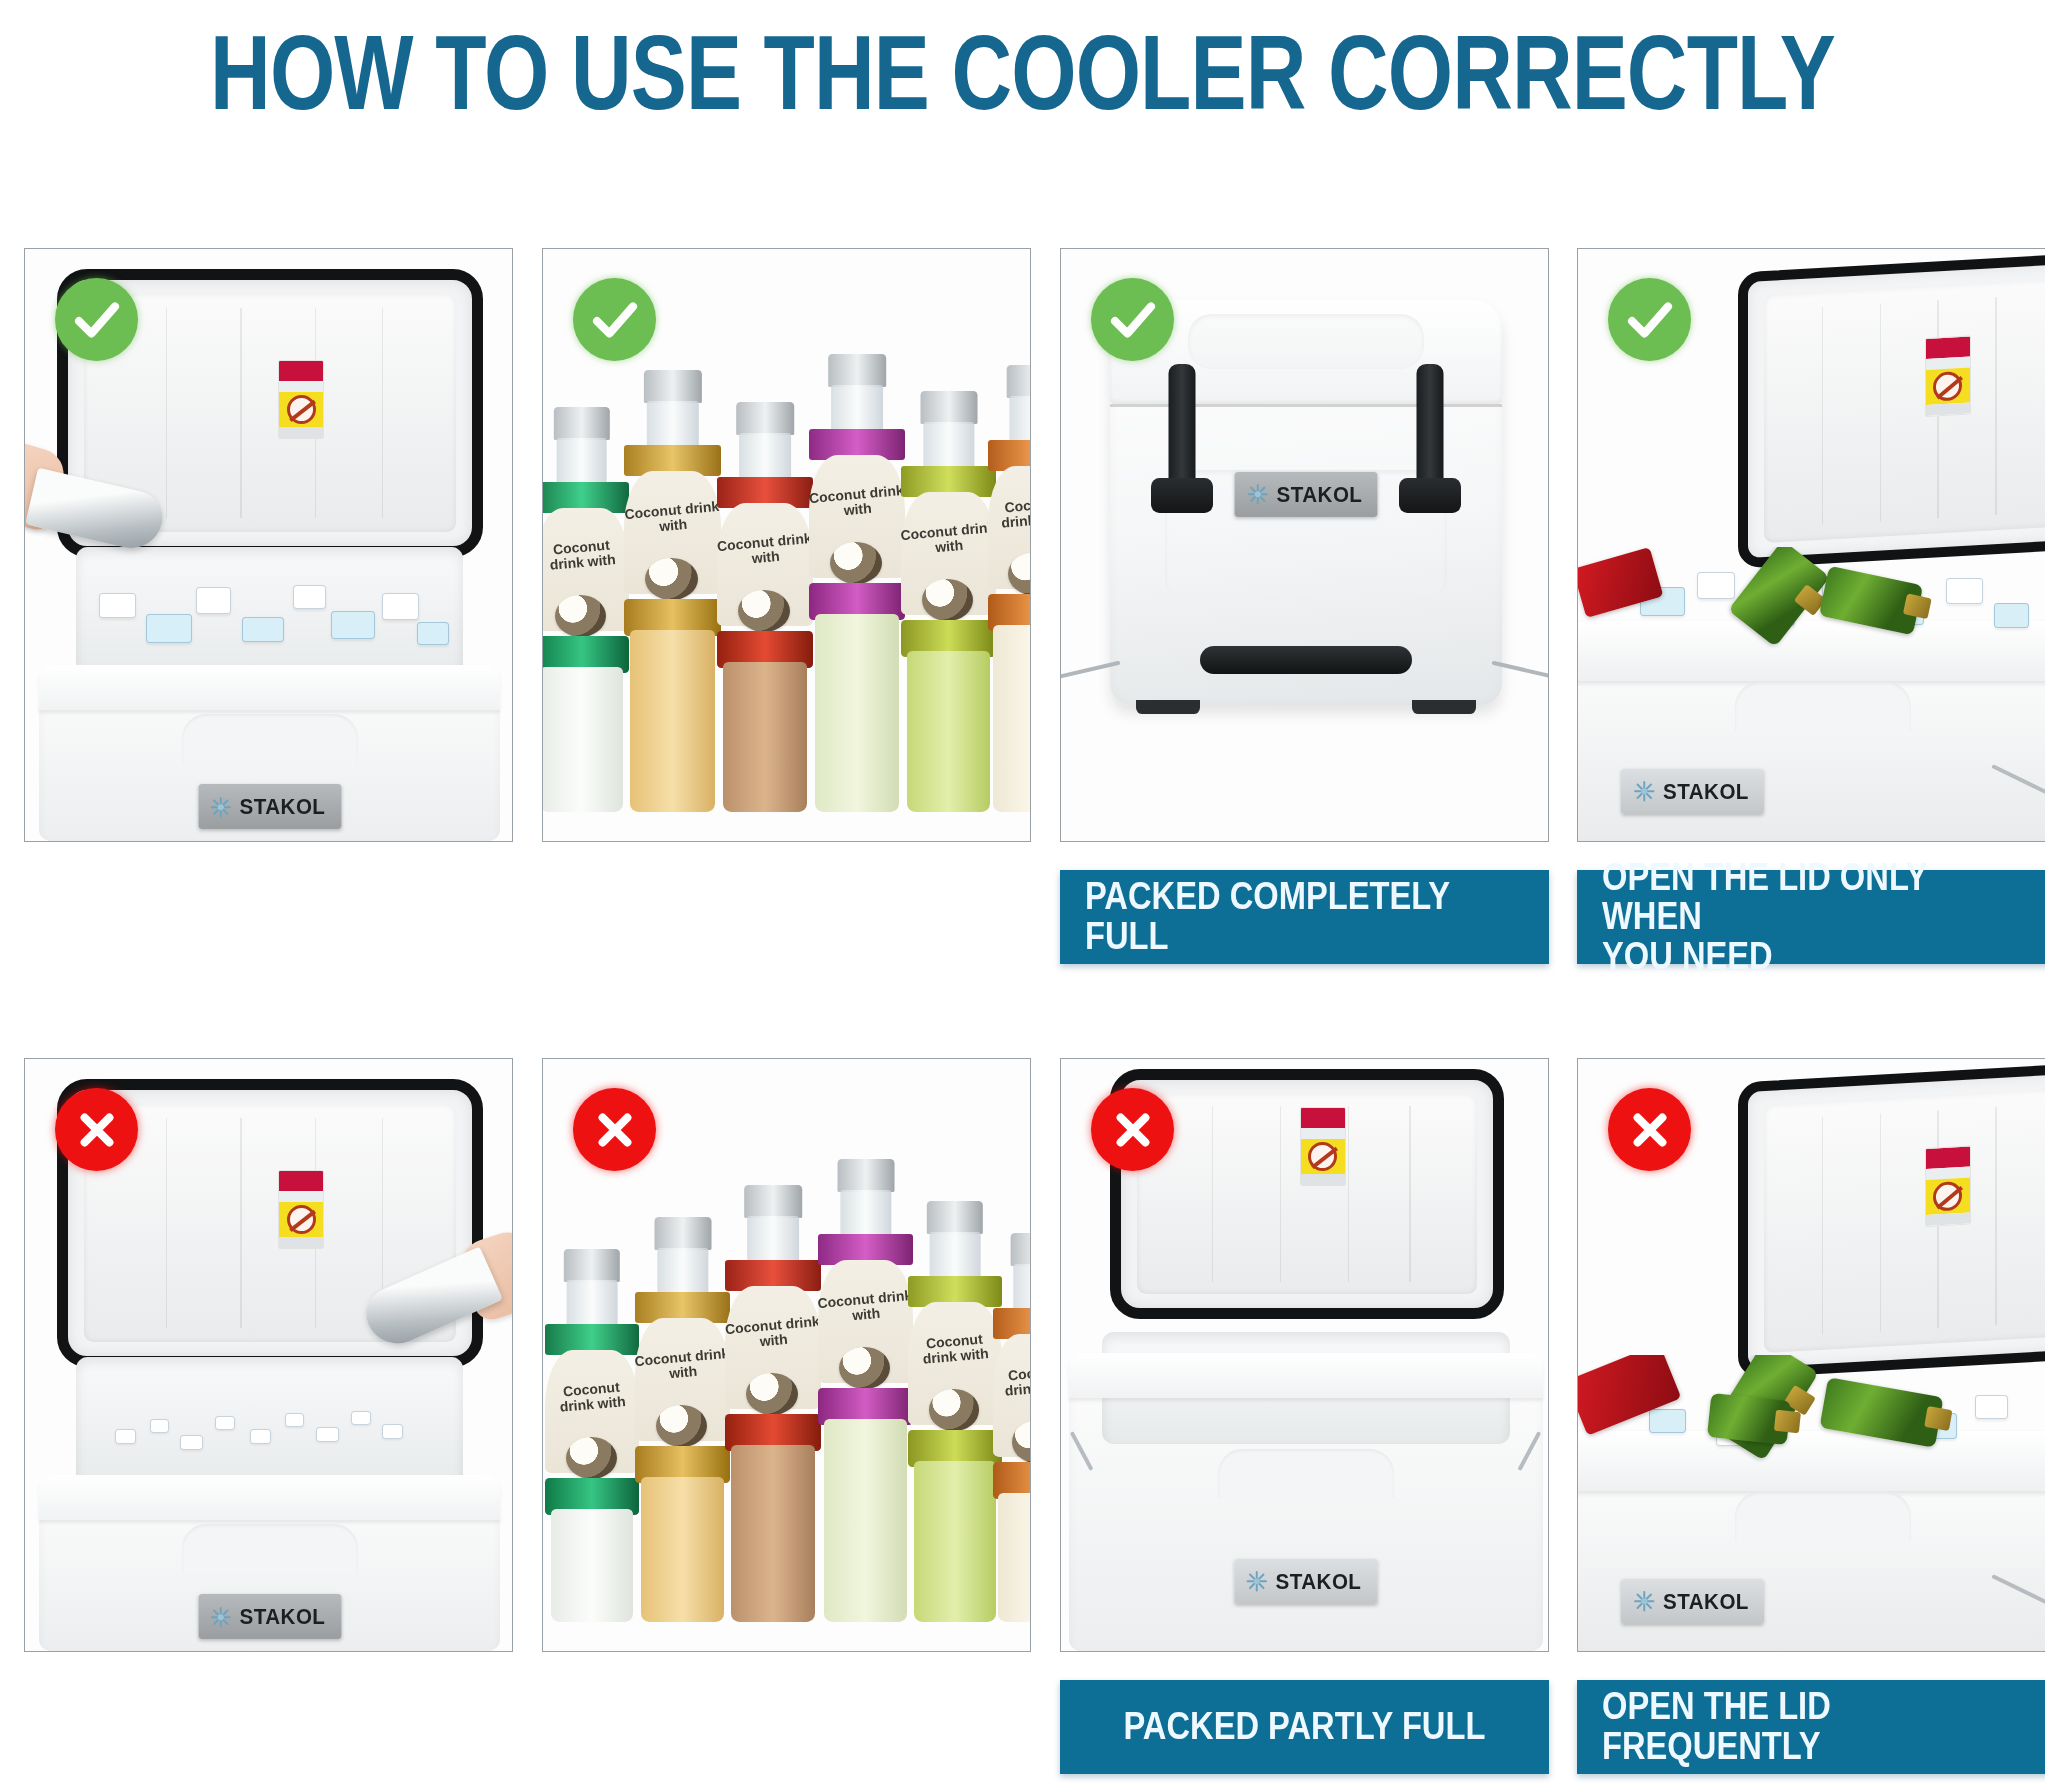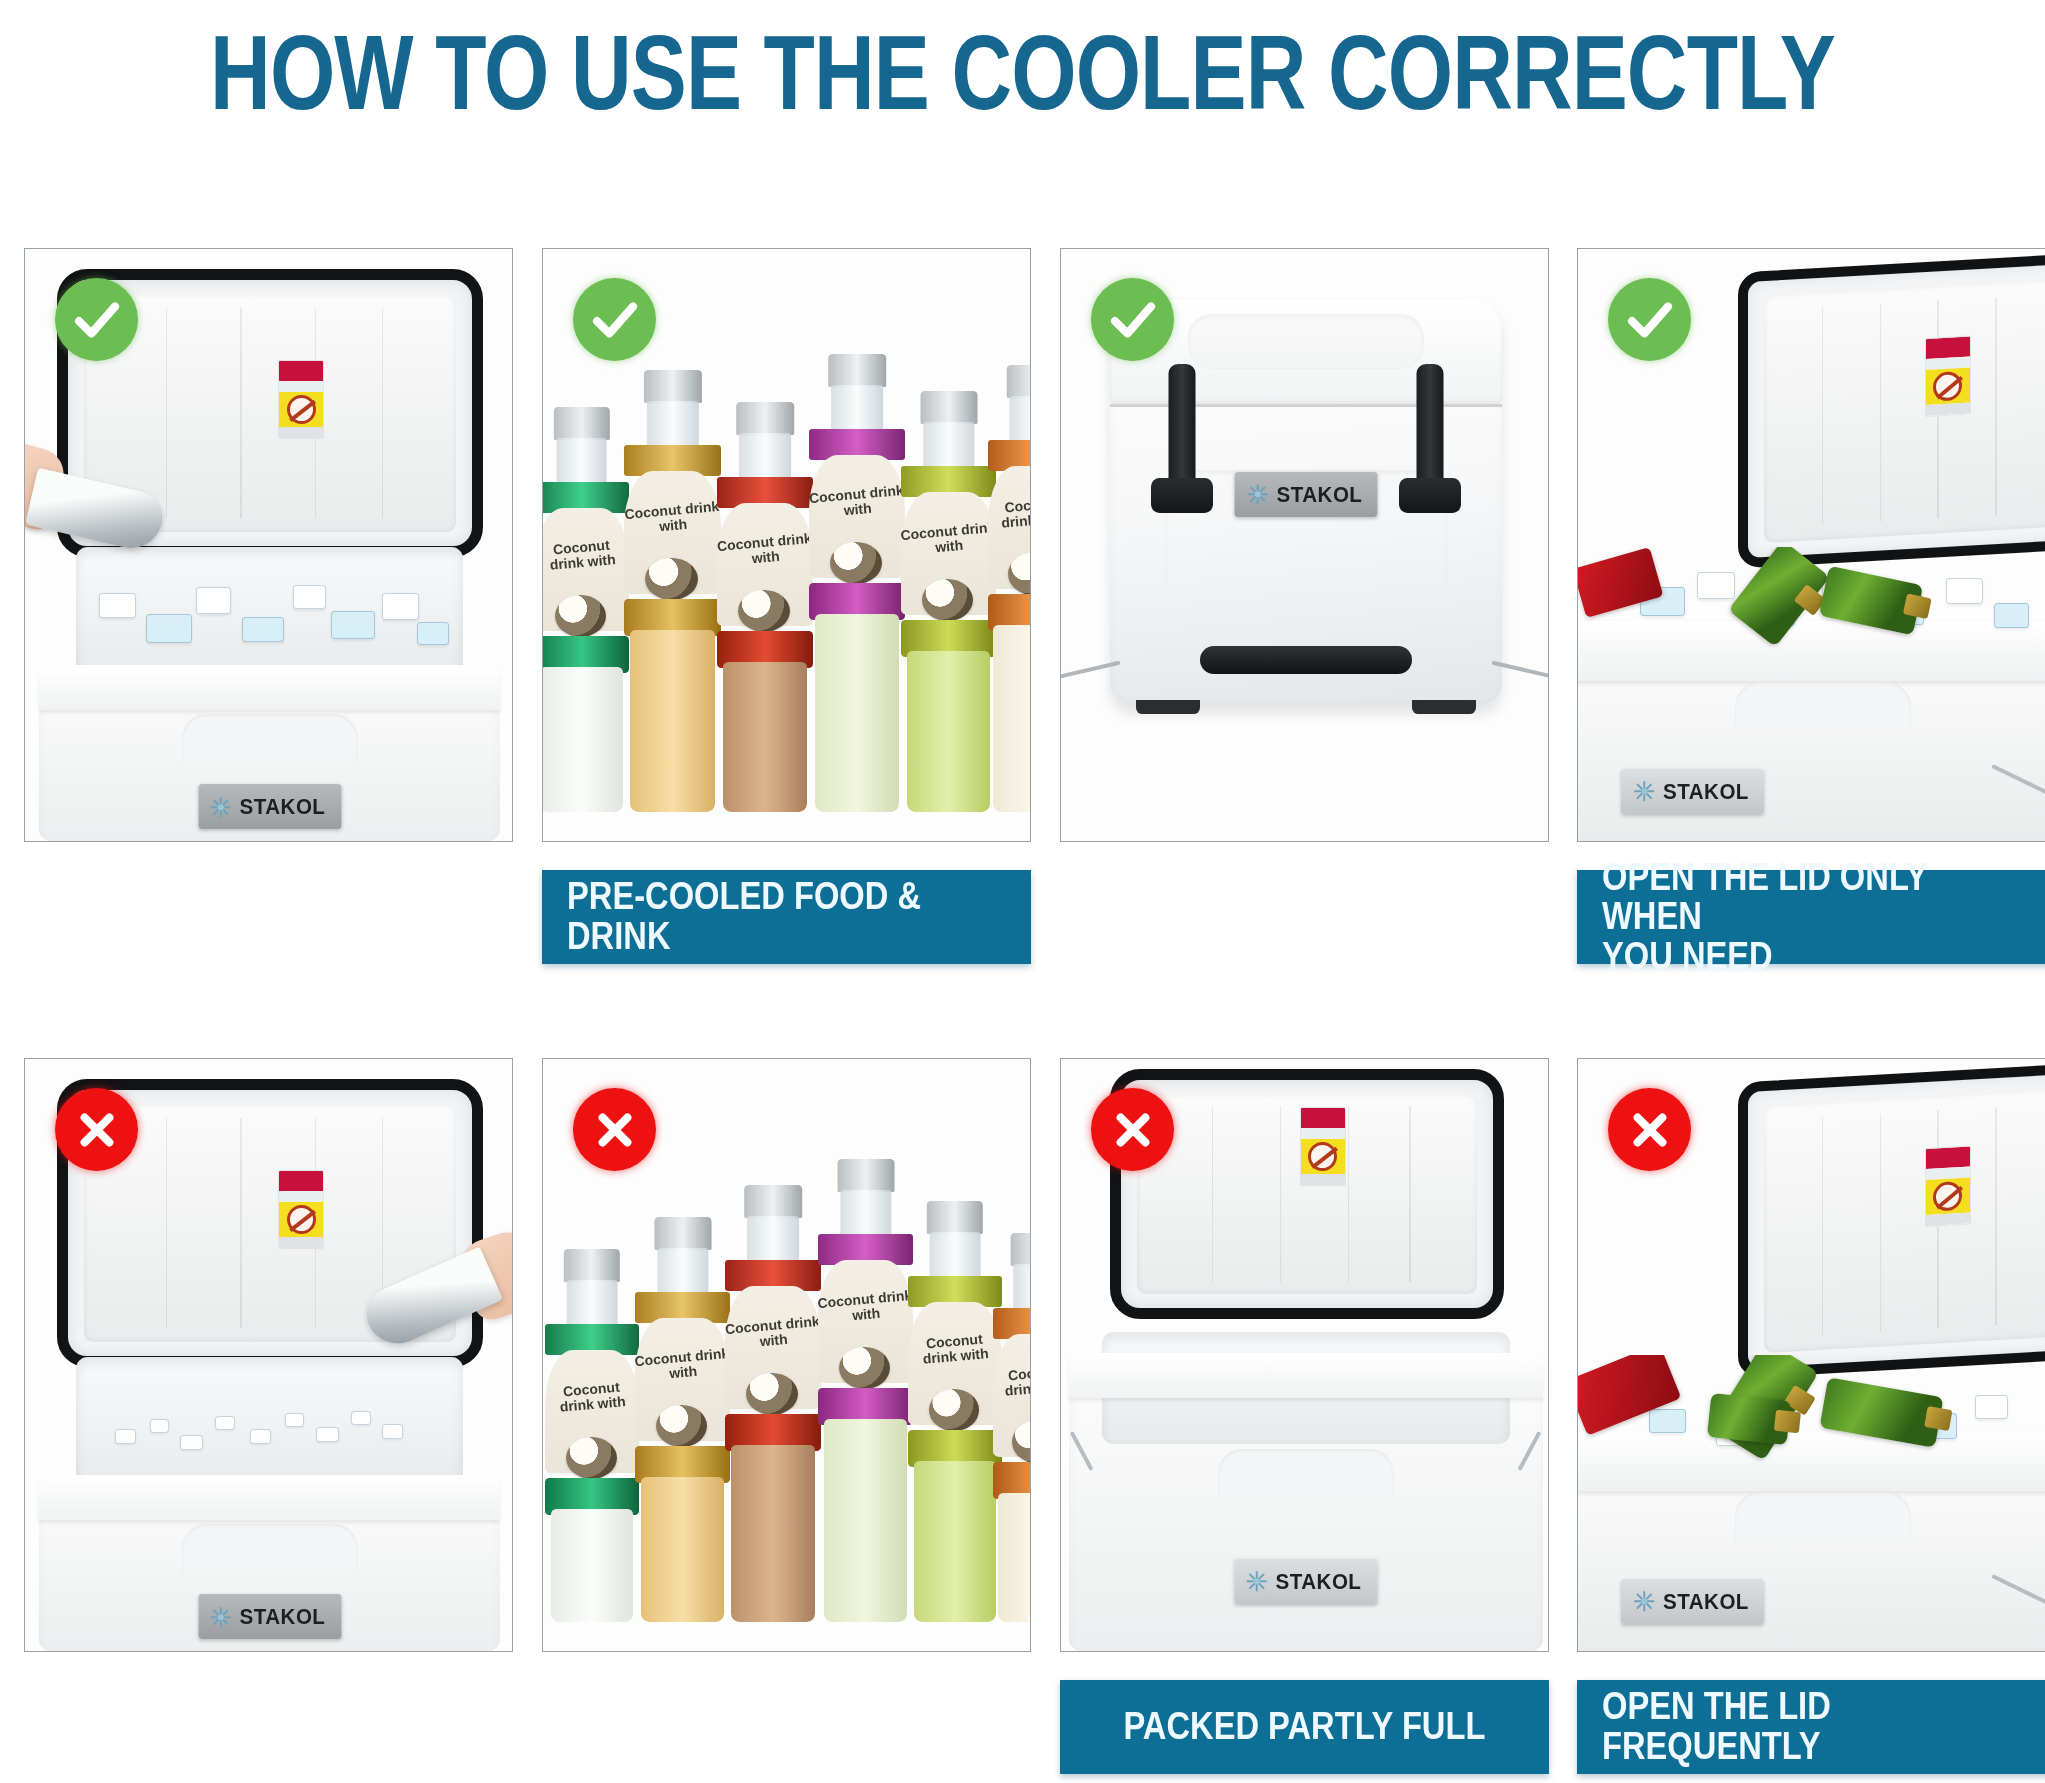--- a/index.html
+++ b/index.html
@@ -502,23 +502,20 @@
             <div class="b-band" style="background:linear-gradient(90deg,#b05a19,#ec9749,#9b4b10);"></div>
             <div class="b-body" style="background:linear-gradient(90deg,#eee8d4,#fbf7ea,#e3dcc5);"></div>
           </div>
         </div>
         <div class="badge ok">
           <svg viewBox="0 0 24 24">
             <path d="M4 12.5 L9.5 18 L20 6" fill="none" stroke="#ffffff" stroke-width="3.6" stroke-linecap="round" stroke-linejoin="round"></path>
           </svg>
         </div>
       </div>
-      <div class="caption">
-        <span class="caption-text">PRE-COOLED FOOD &amp; DRINK</span>
-      </div>
     </div>
 
     <div class="cell c3">
       <div class="photo">
         <div class="art">
           <div class="closed-body">
             <div class="closed-lid">
                 <div class="lid-emboss"></div>
               </div>
             <div class="lid-seam"></div>
@@ -548,20 +545,23 @@
             <div class="handle-wire" style="right:-64px;transform:rotate(13deg);"></div>
             <div class="foot" style="left:25.6px;"></div>
             <div class="foot" style="right:25.6px;"></div>
           </div>
         </div>
         <div class="badge ok">
           <svg viewBox="0 0 24 24">
             <path d="M4 12.5 L9.5 18 L20 6" fill="none" stroke="#ffffff" stroke-width="3.6" stroke-linecap="round" stroke-linejoin="round"></path>
           </svg>
         </div>
+      </div>
+      <div class="caption">
+        <span class="caption-text">PACKED COMPLETELY FULL</span>
       </div>
     </div>
 
     <div class="cell c4">
       <div class="photo">
         <div class="art">
           <div class="lid-tilt">
             <div class="lid-inner">
               <div class="lid-rib" style="left:20%"></div>
               <div class="lid-rib" style="left:40%"></div>

